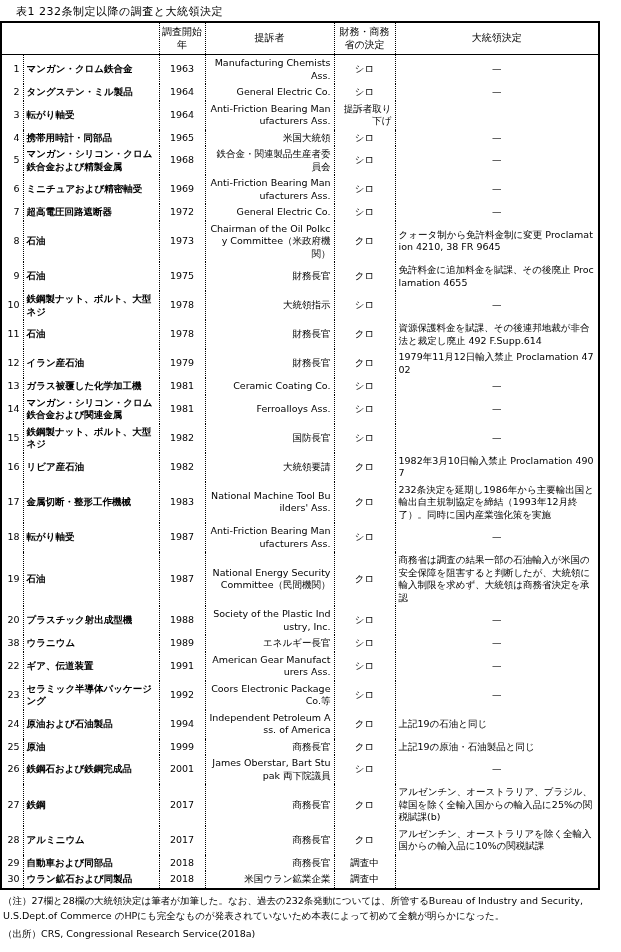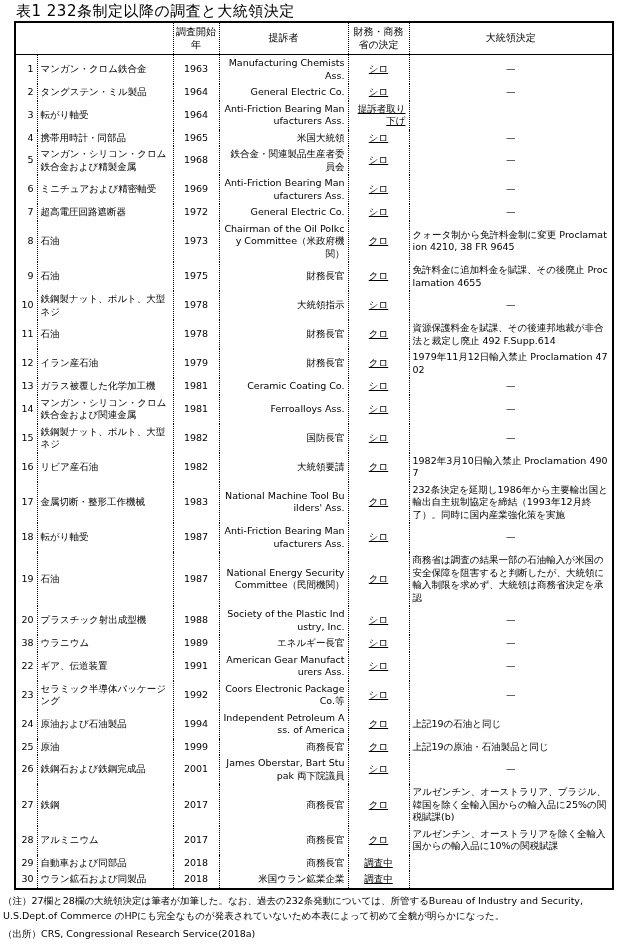--- a/index.html
+++ b/index.html
@@ -5,30 +5,29 @@
   html, body {
     margin: 0; padding: 0;
     background: #ffffff;
     color: #000000;
     font-family: "DejaVu Sans", "Liberation Sans", sans-serif;
     width: 621px;
   }
   .page { width: 621px; min-height: 952px; box-sizing: border-box; padding-top: 3px; }
   .title {
     margin: 0 0 1px 16px;
-    font-size: 15px;
+    font-size: 11px;
     line-height: 17px;
     letter-spacing: 0.5px;
     white-space: nowrap;
   }
   table.t232 {
     border-collapse: collapse;
     table-layout: fixed;
     width: 598px;
-    margin-left: 14px;
     border: 2px solid #000;
     font-size: 9.5px;
   }
   table.t232 col.c-no   { width: 22px;  }
   table.t232 col.c-item { width: 136px; }
   table.t232 col.c-year { width: 46px;  }
   table.t232 col.c-pet  { width: 129px; }
   table.t232 col.c-dec  { width: 61px;  }
   table.t232 col.c-pres { width: 204px; }
   table.t232 th, table.t232 td {
@@ -41,24 +40,24 @@
   }
   table.t232 th:first-child, table.t232 td:first-child { border-left: none; }
   table.t232 thead th {
     font-weight: normal;
     text-align: center;
     border-bottom: 1.5px solid #000;
     padding: 3px 2px;
     font-size: 10px;
   }
   td.c-no   { text-align: right; padding-right: 2px; padding-left: 1px; }
-  td.c-item { text-align: left; }
+  td.c-item { text-align: left; font-weight: bold; }
   td.c-year { text-align: center; }
   td.c-pet  { text-align: right; word-break: normal; overflow-wrap: break-word; }
-  td.c-dec  { text-align: center; text-decoration: underline; }
+  td.c-dec  { text-align: center; }
   td.c-dec.left { text-align: right; }
   td.c-pres { text-align: left; }
   td.c-pres.center { text-align: center; }
   .notes {
     margin: 3px 0 8px 3px;
     width: 616px;
     font-size: 9.5px;
     line-height: 15.5px;
   }
   .notes .note-line { white-space: nowrap; }

